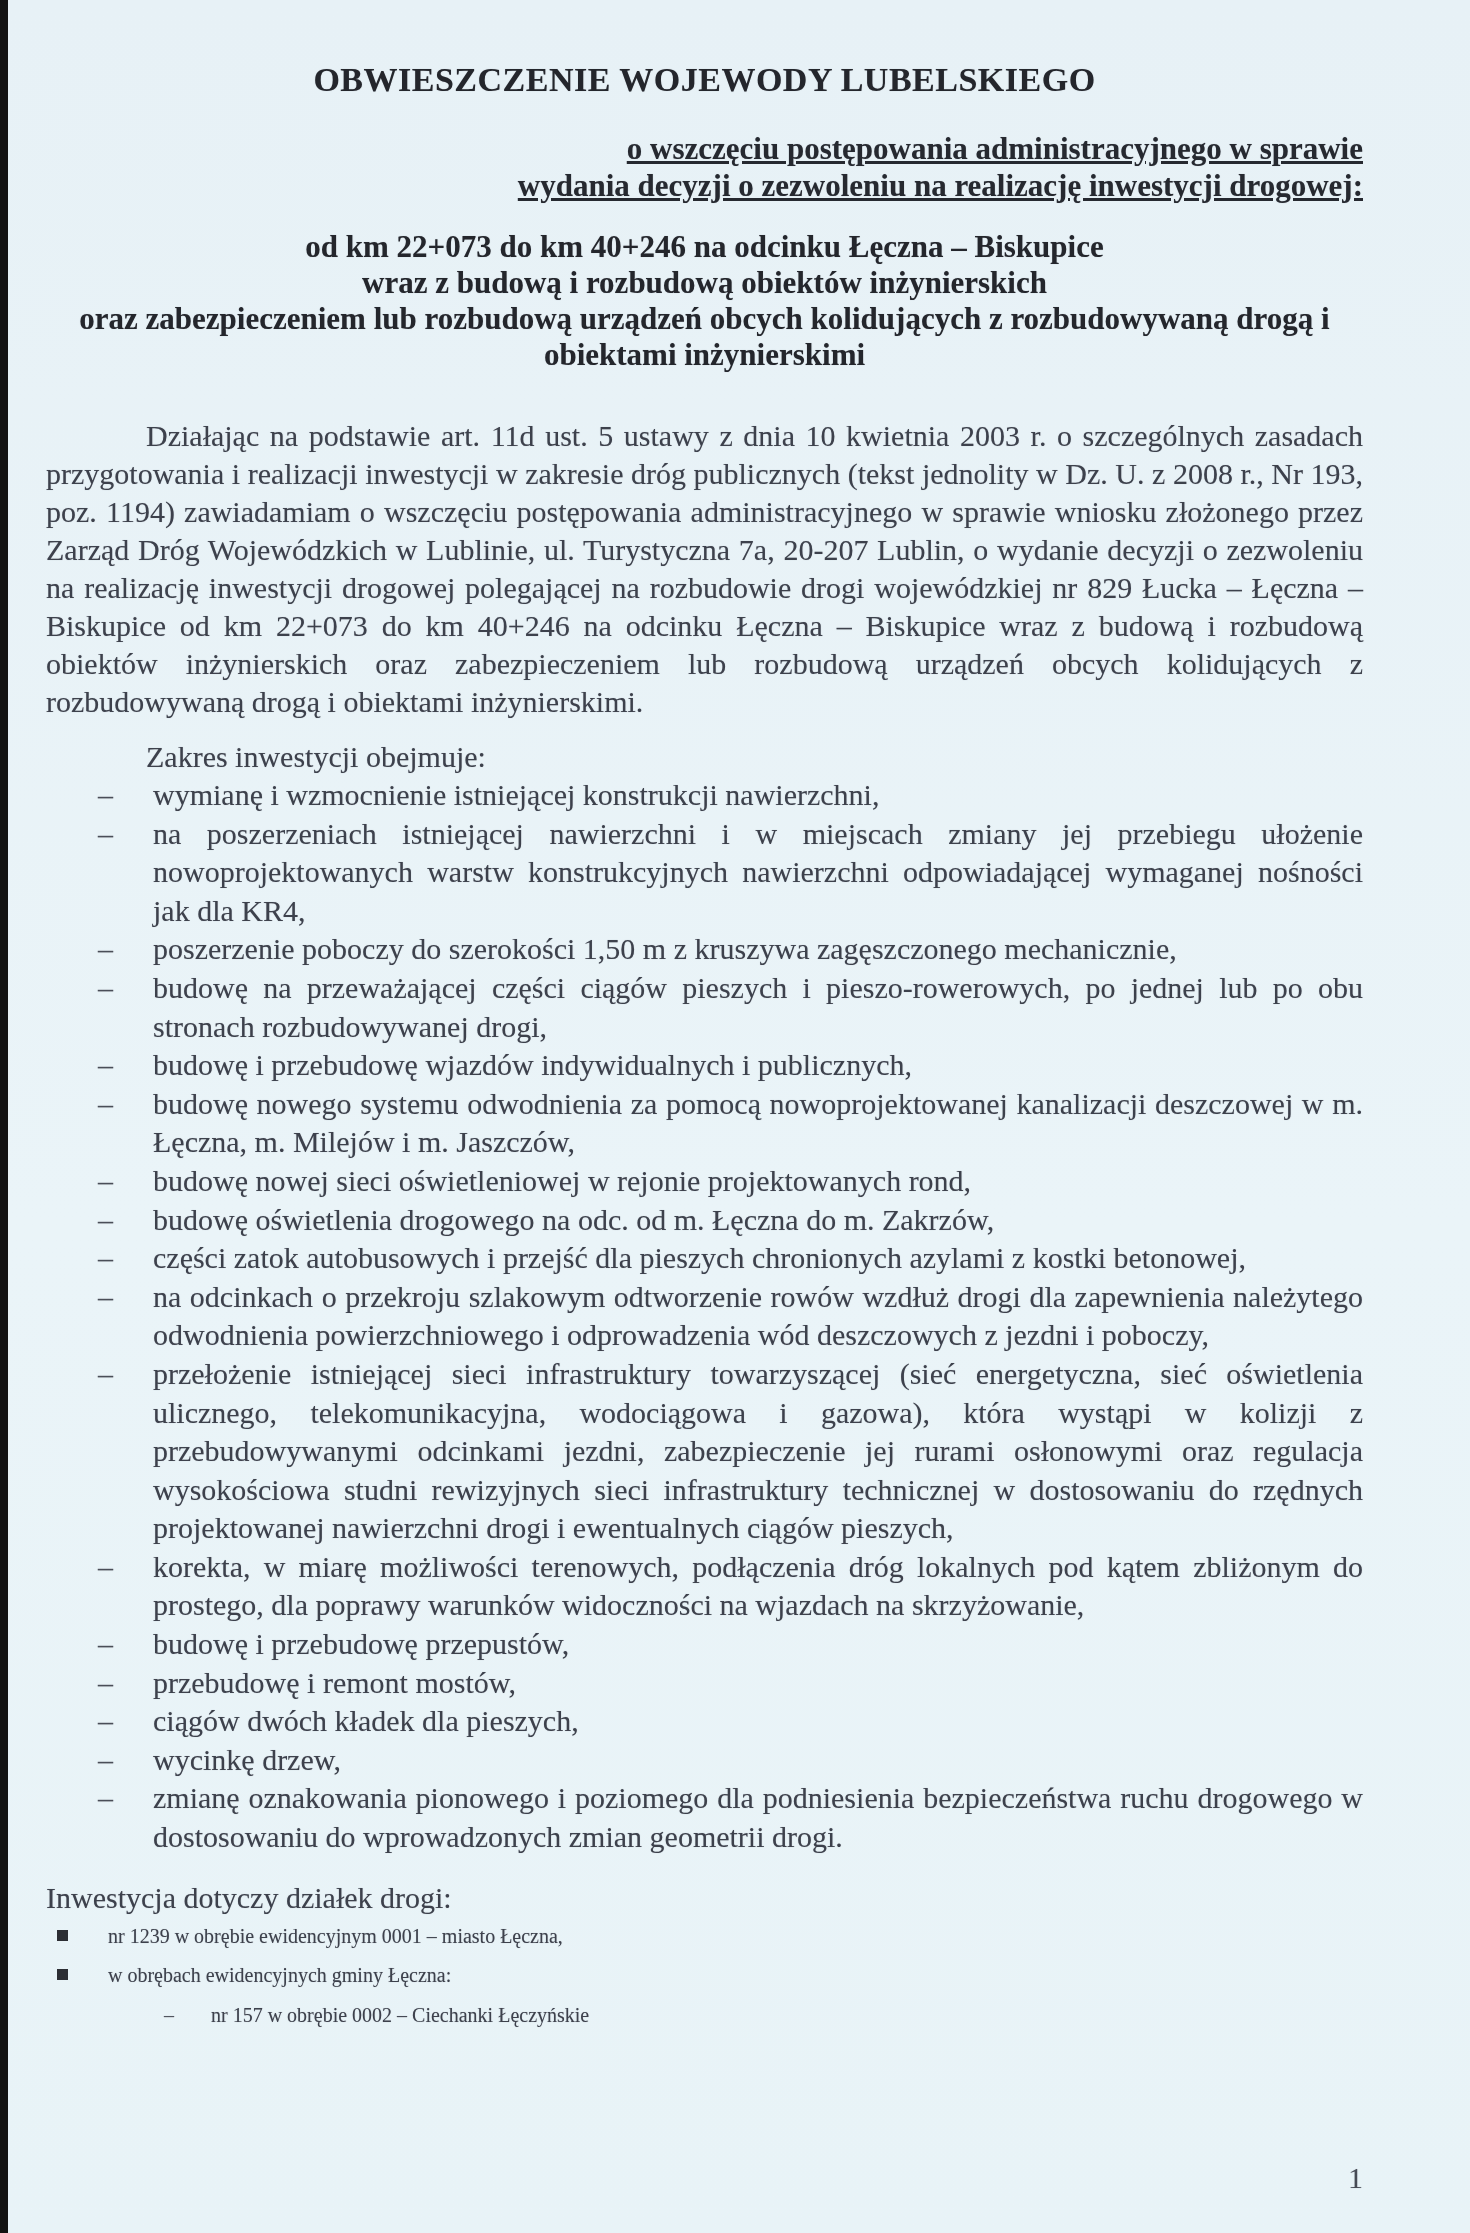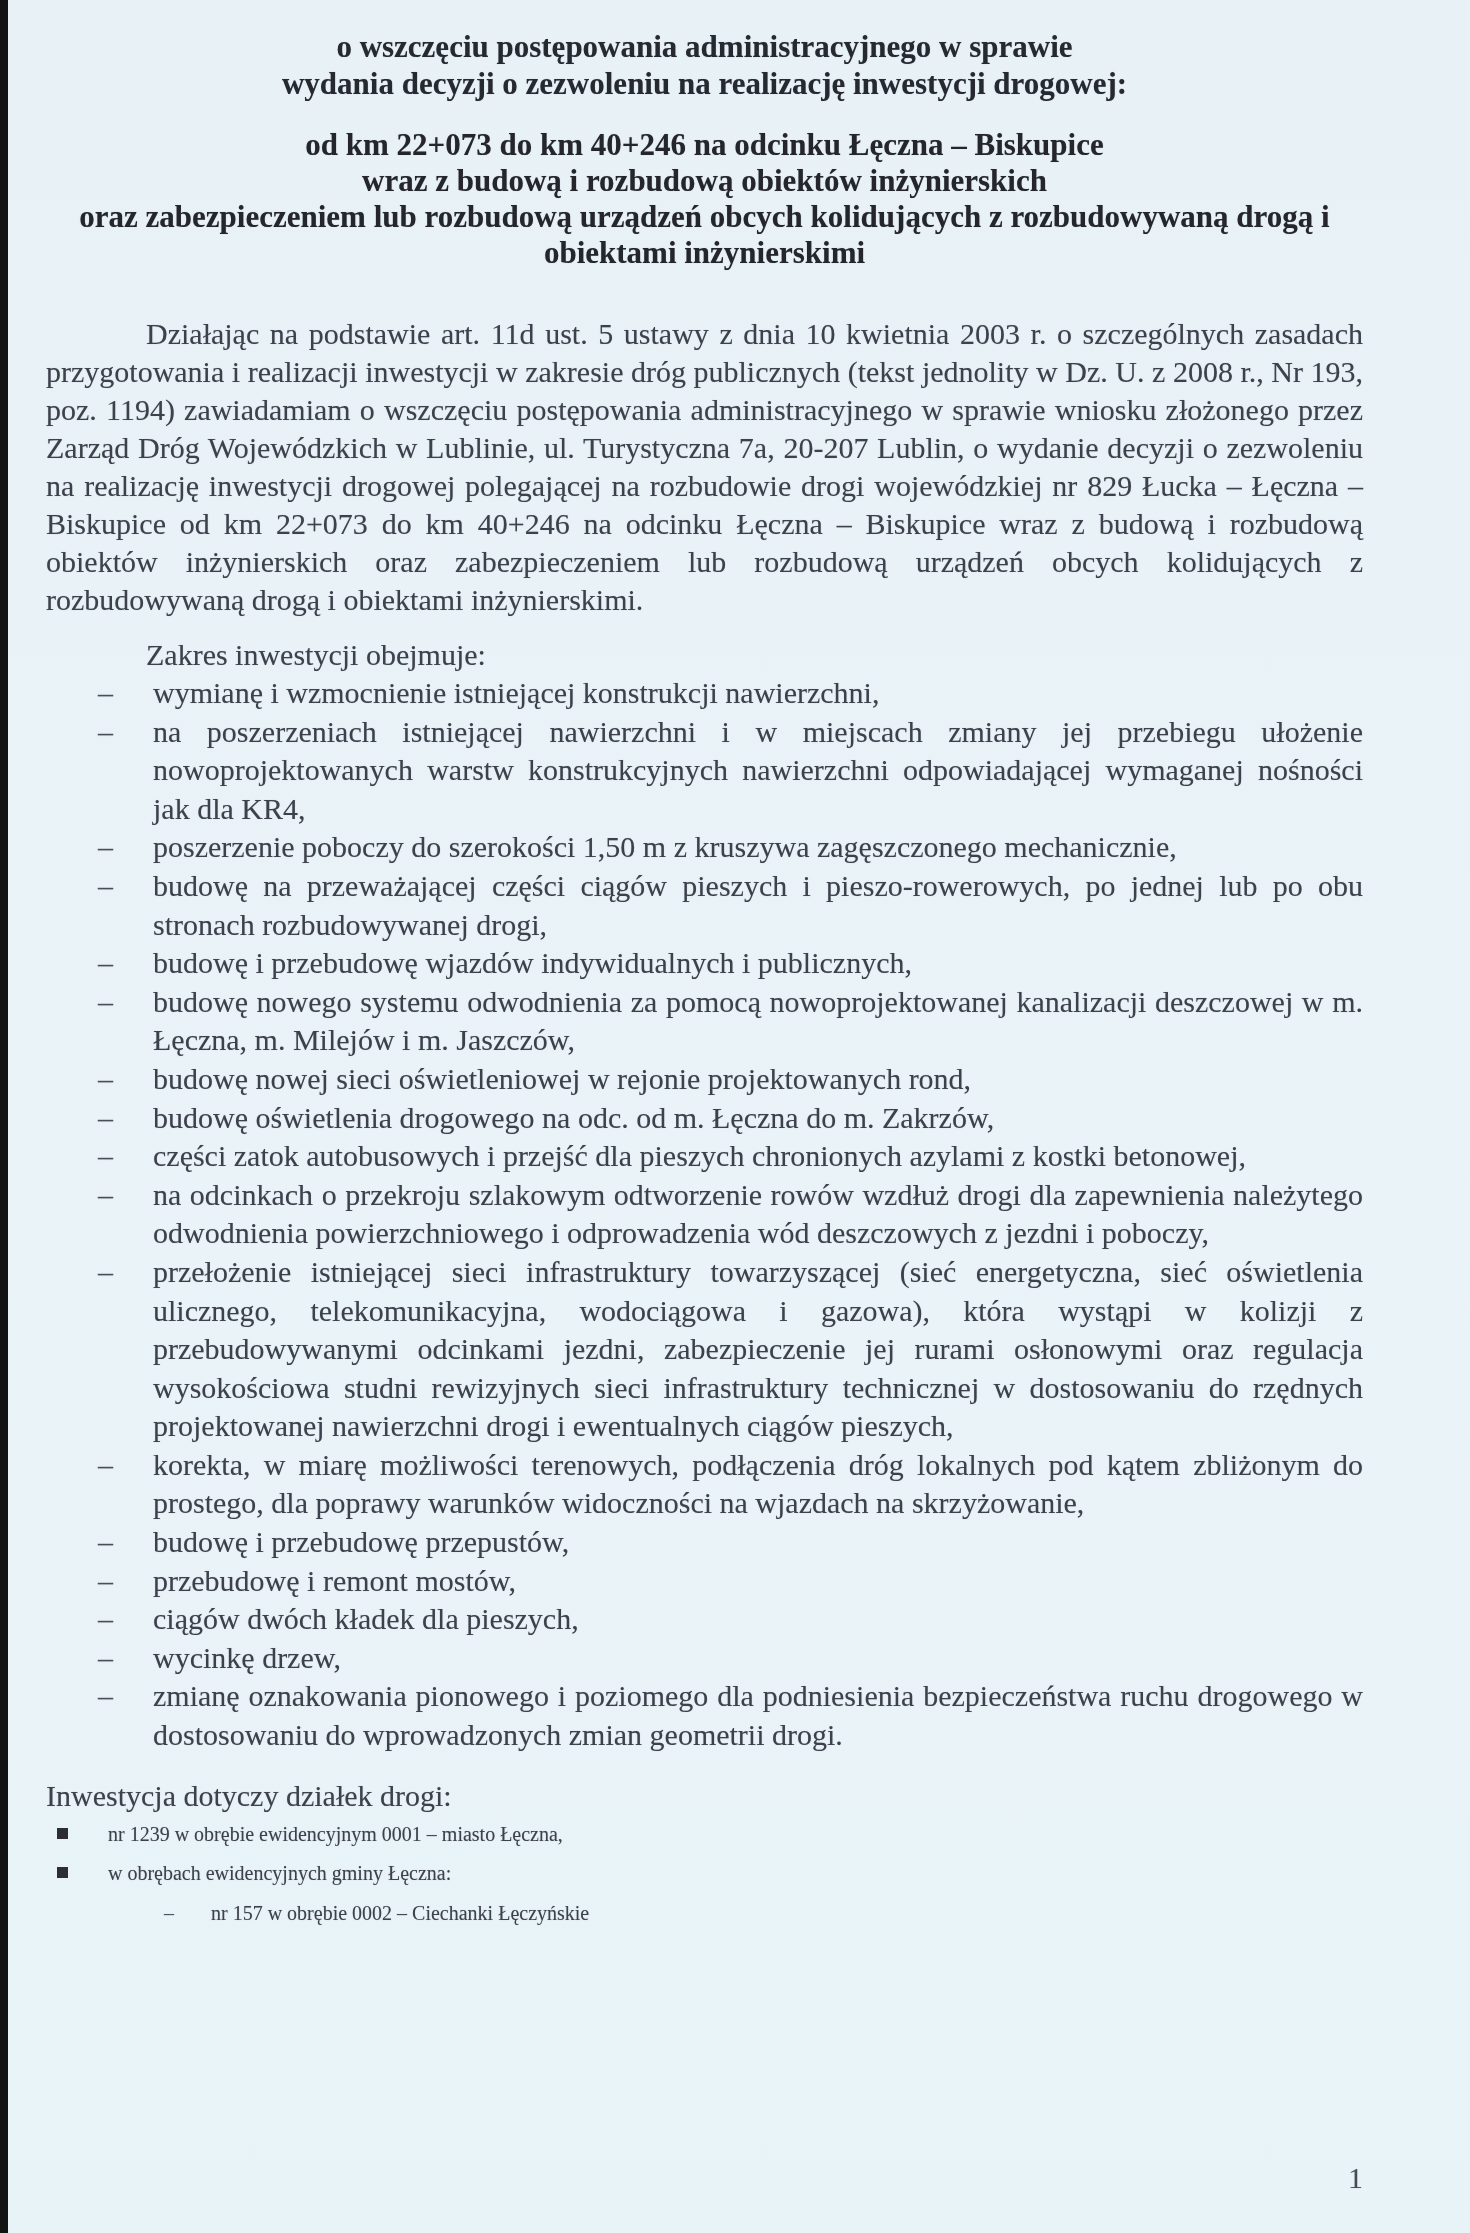--- a/index.html
+++ b/index.html
@@ -23,22 +23,23 @@
   }
   .doc-title {
     margin: 58px 0 0 0;
     font-size: 34px; font-weight: bold;
     line-height: 44px; text-align: center;
     color: #24262c; letter-spacing: 0.5px;
   }
   .subtitle {
     margin-top: 28px;
     font-size: 31px; font-weight: bold;
-    line-height: 37px; text-align: center;
+    line-height: 37px; text-align: right;
     color: #262930;
+    text-decoration: underline;
   }
   .subject {
     margin-top: 25px;
     font-size: 31px; font-weight: bold;
     line-height: 36px; text-align: center;
     color: #24262c;
   }
   .intro {
     margin: 44px 0 0 0;
     font-size: 30px; line-height: 38px;
@@ -91,20 +92,21 @@
     font-size: 30px; line-height: 40px;
     color: #474b55;
   }
 </style>
 </head>
 <body>
 
 <div class="scan-strip"></div>
 
 <div class="content">
+  <h1 class="doc-title">OBWIESZCZENIE WOJEWODY LUBELSKIEGO</h1>
 
   <div class="subtitle" id="subtitle">
       <div>o wszczęciu postępowania administracyjnego w sprawie</div>
       <div>wydania decyzji o zezwoleniu na realizację inwestycji drogowej:</div>
     </div>
 
   <div class="subject" id="subject">
       <div>od km 22+073 do km 40+246 na odcinku Łęczna – Biskupice</div>
       <div>wraz z budową i rozbudową obiektów inżynierskich</div>
       <div>oraz zabezpieczeniem lub rozbudową urządzeń obcych kolidujących z rozbudowywaną drogą i</div>

